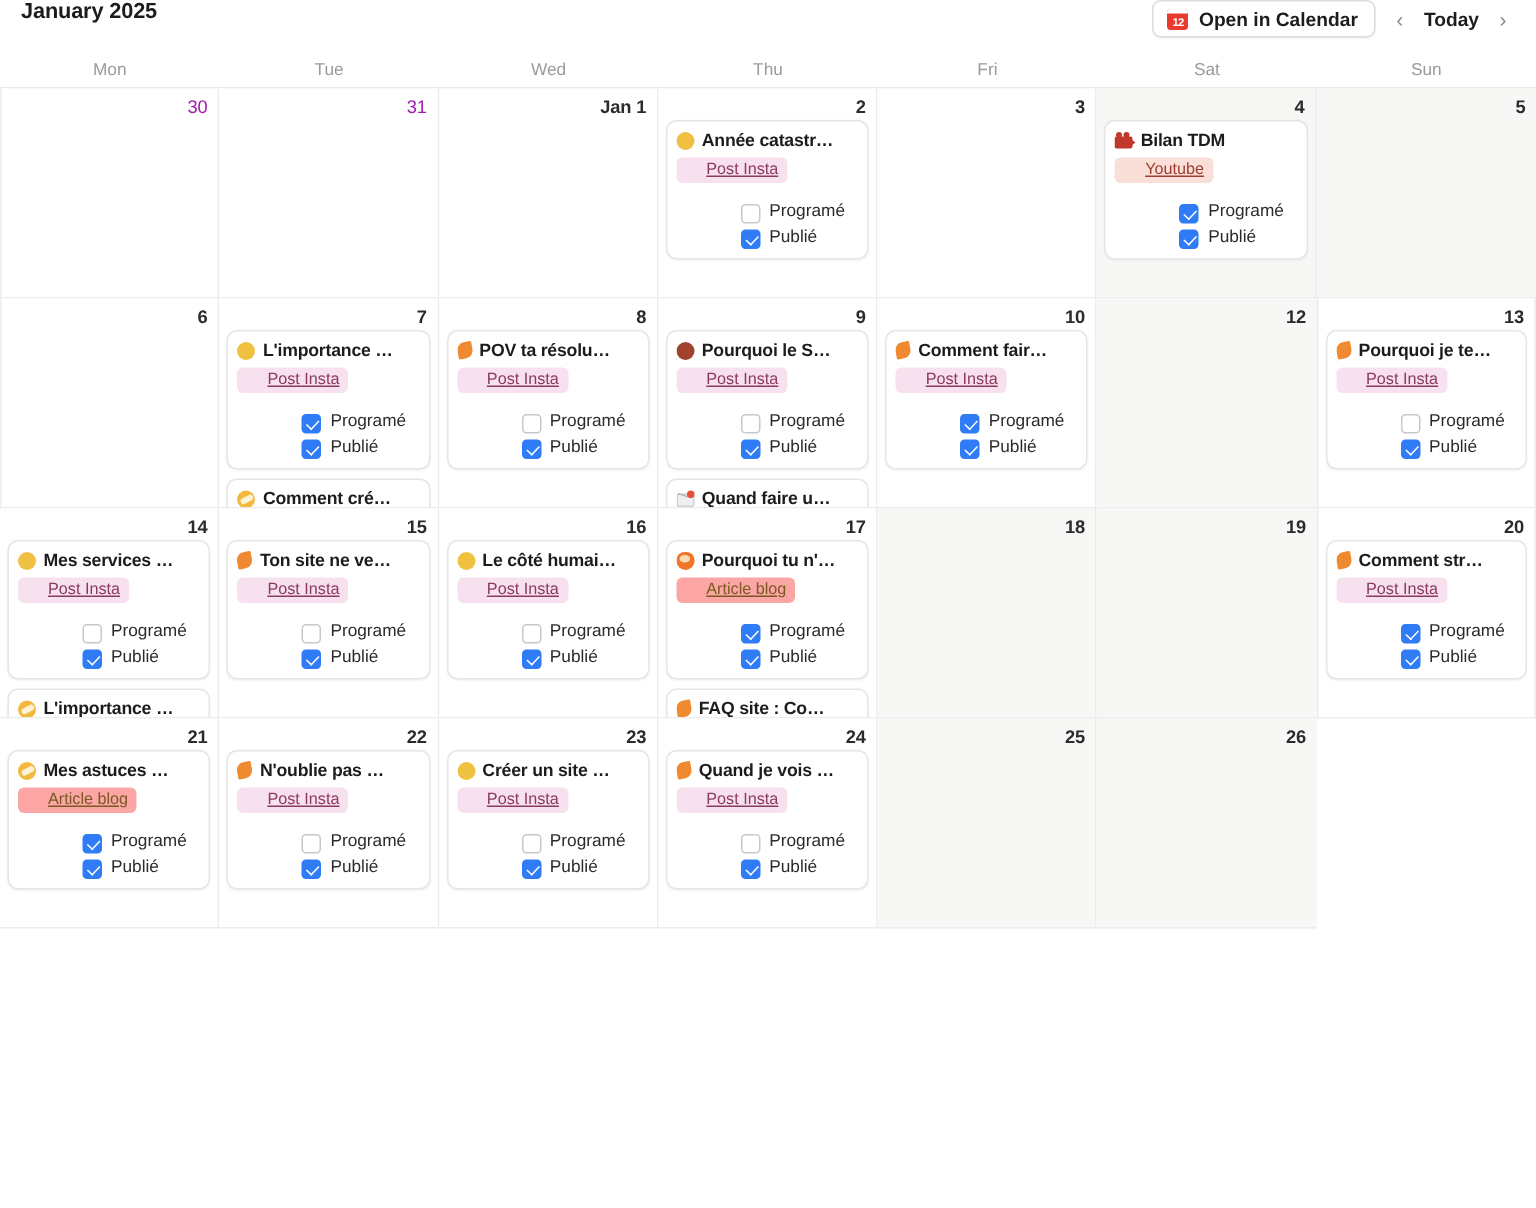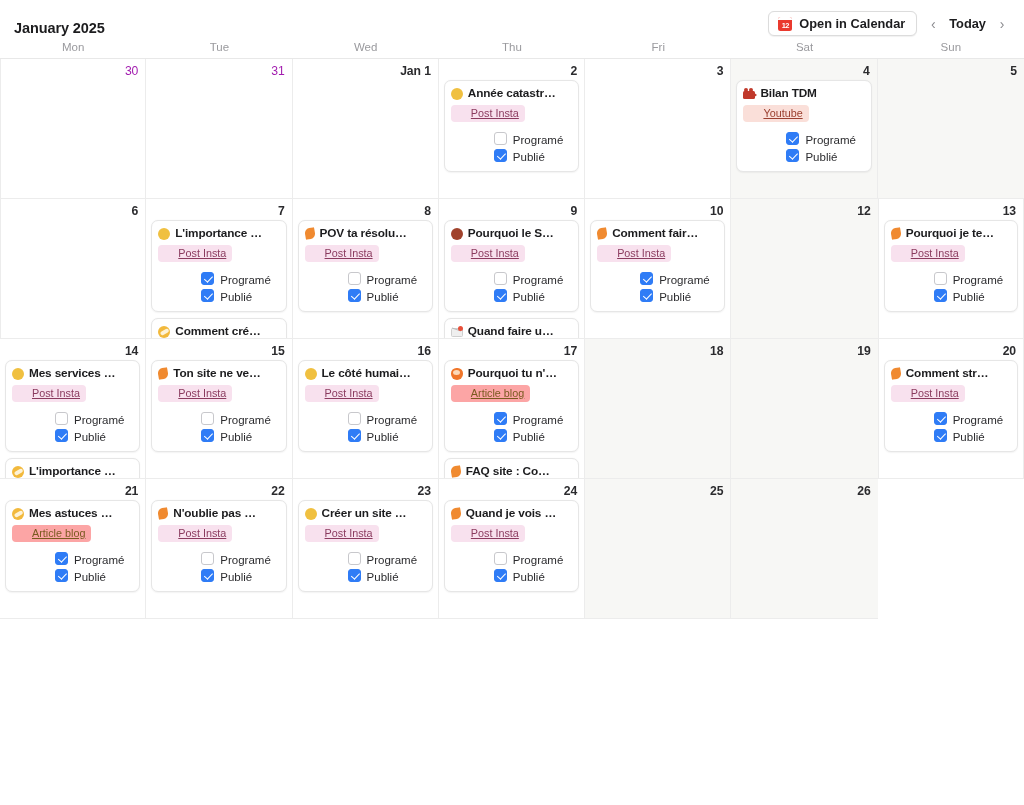--- a/index.html
+++ b/index.html
@@ -9,21 +9,21 @@
     background: #ffffff;
     font-family: "Liberation Sans", "DejaVu Sans", sans-serif;
     -webkit-font-smoothing: antialiased;
     overflow: hidden;
   }
 
   
   .toolbar {
     height: 36px;
     display: flex;
-    align-items: flex-end;
+    align-items: flex-start;
     padding: 0 12px 0 14px;
     position: relative;
   }
   .month-title {
     font-size: 14.5px;
     font-weight: 700;
     color: #1c1c1e;
     letter-spacing: -0.1px;
   }
   .toolbar-right {
@@ -284,21 +284,21 @@
     overflow: hidden;
     text-overflow: ellipsis;
     text-decoration: underline;
   }
   .tag.post-insta { background: #f8e1ee; color: #8a3a5e; }
   .tag.article-blog { background: #fca5a5; color: #7a5a20; }
   .tag.youtube { background: #fadfd9; color: #9b4030; }
 
   .checkrow {
     display: flex;
-    align-items: flex-start;
+    align-items: flex-end;
     gap: 6px;
     font-size: 11.5px;
     color: #2b2b2e;
     line-height: 16px;
     margin-top: 1px;
     padding-left: 43px;
   }
   .box {
     flex: 0 0 auto;
     width: 13px; height: 13px;

